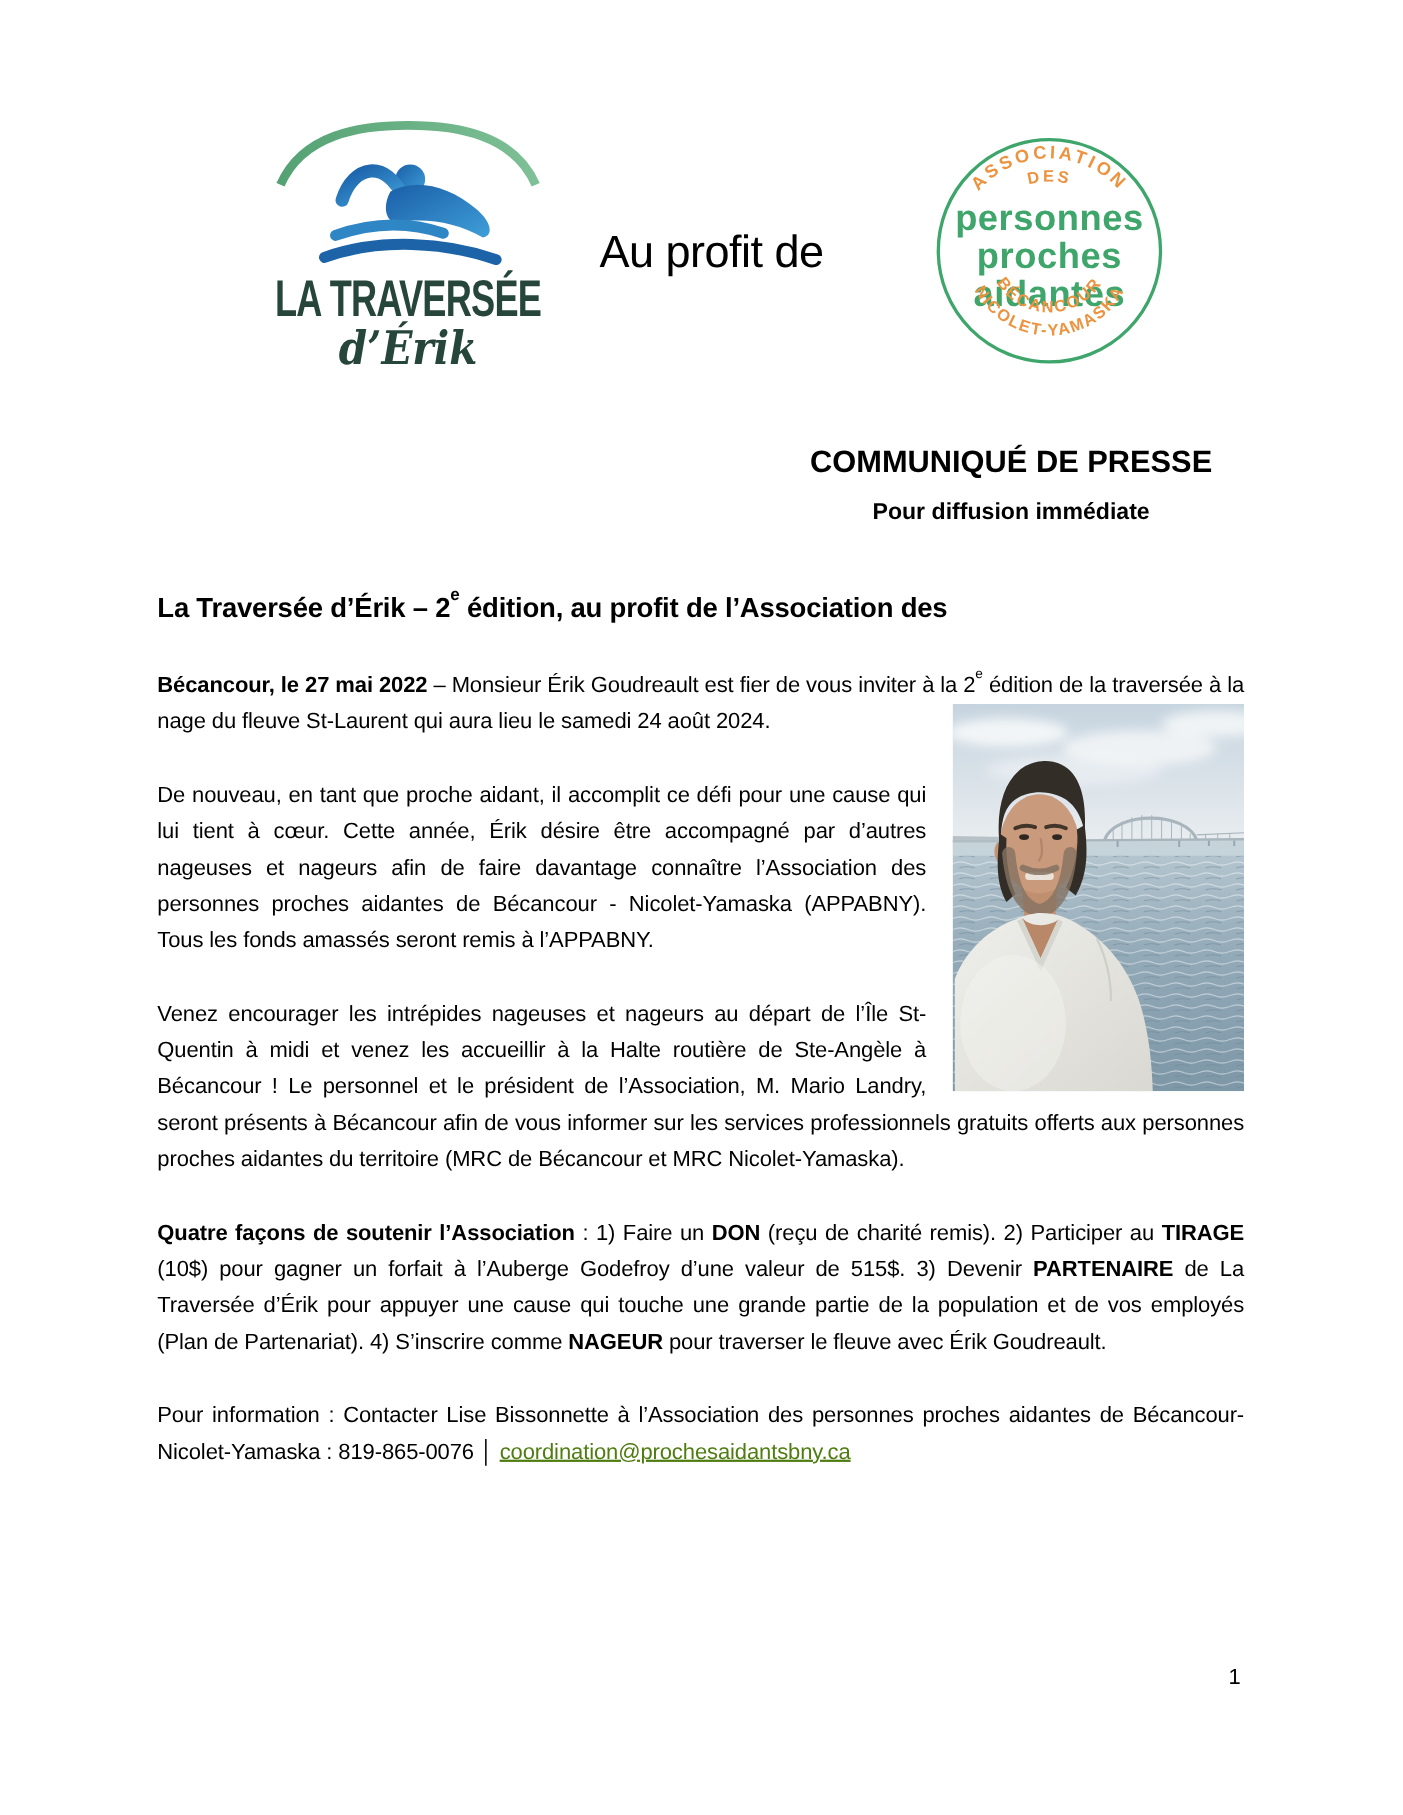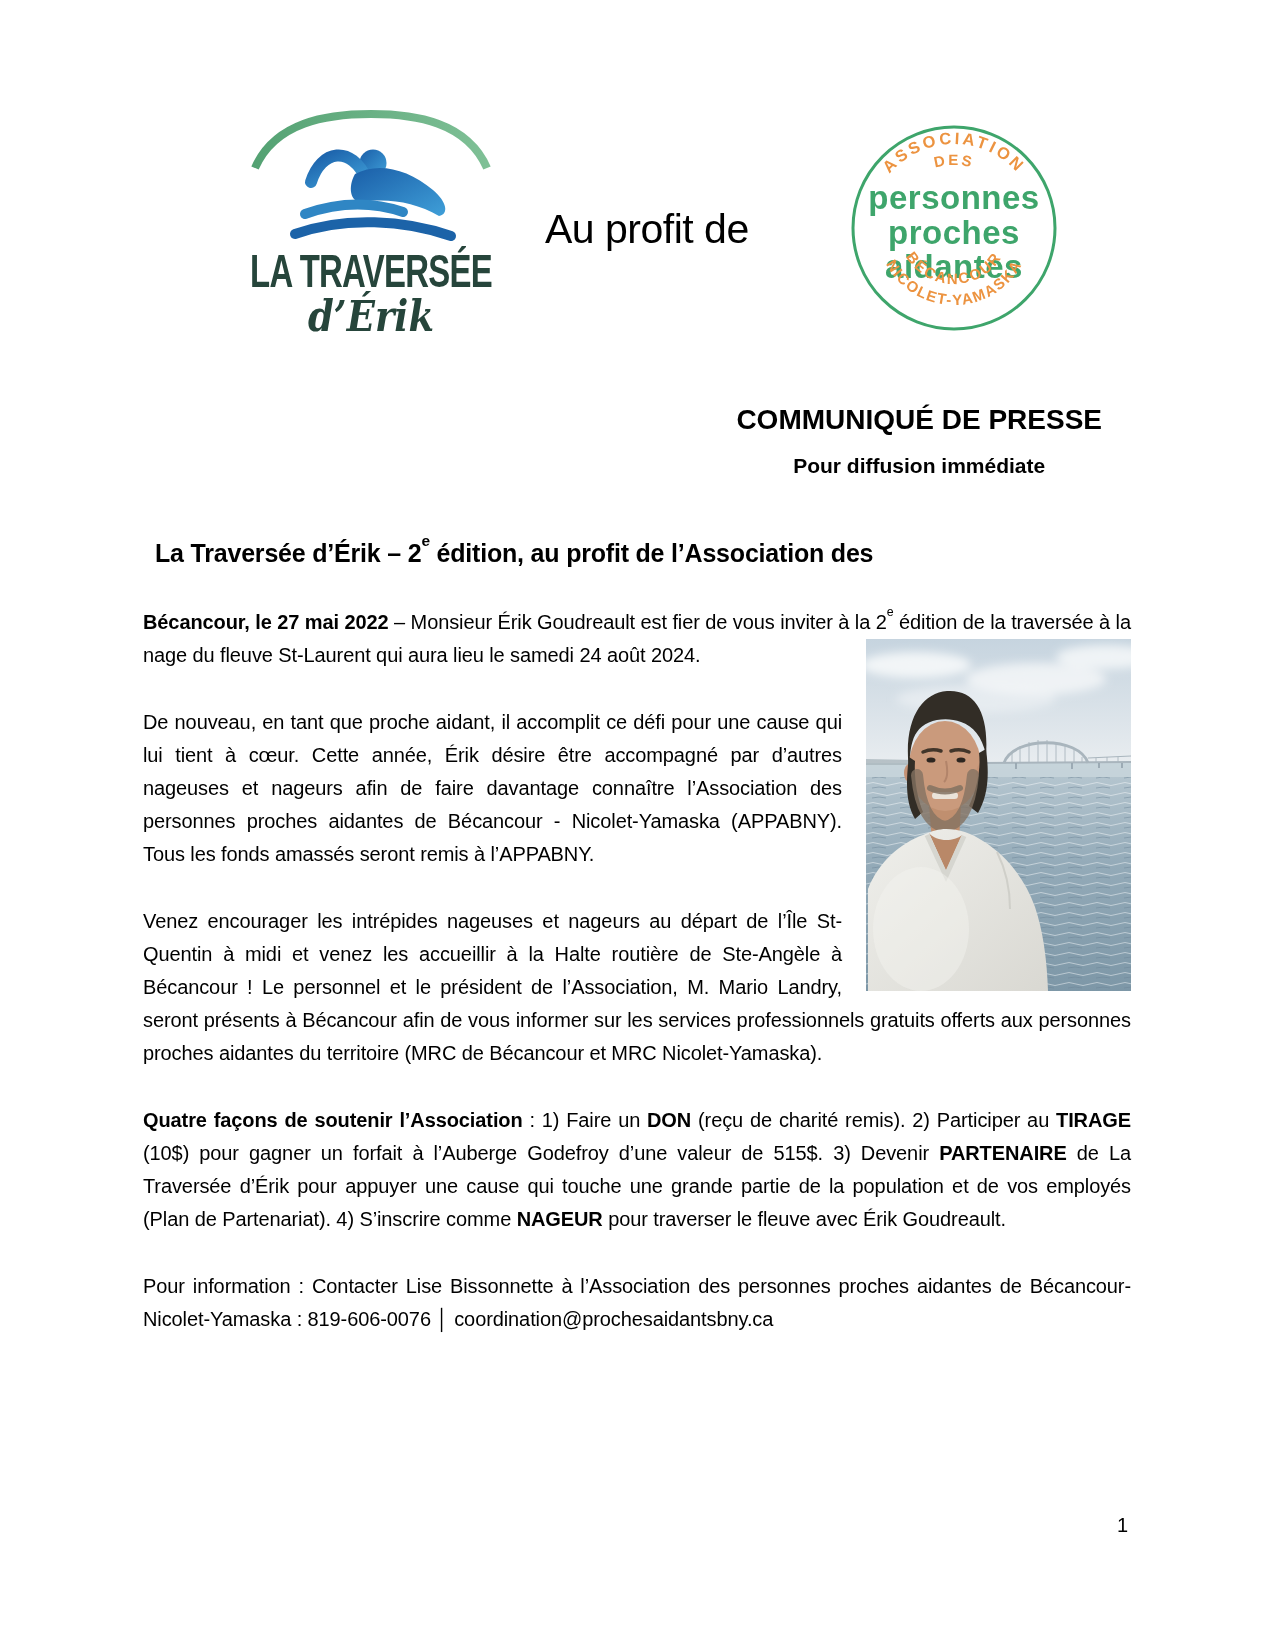--- a/index.html
+++ b/index.html
@@ -10,27 +10,27 @@
   }
   
   .logo-traversee { position:absolute; left:223px; top:110px; width:248px; height:232px;margin-left:24px; }
   .benefit-label  { position:absolute; left:545px; top:206px; font-size:41px; font-weight:400; letter-spacing:-0.5px; }
   .logo-appabny   { position:absolute; left:848px; top:122px; width:212px; height:212px; }
   .communique-block { position:absolute; top:402px; right:173px; text-align:center; }
   .communique-line1 { font-size:28px; font-weight:700; line-height:35px; }
   .communique-line2 { font-size:21px; font-weight:700; line-height:30px; margin-top:14px; }
   
   .article { position:absolute; left:143px; top:520px; width:988px; }
-  .doc-title { margin:0 0 20px 12px; font-size:25px; font-weight:700; line-height:56px; letter-spacing:-0.2px; }
+  .doc-title { margin:0 0 20px 0; font-size:25px; font-weight:700; line-height:56px; letter-spacing:-0.2px; }
   .body-p { margin:0 0 34px 0; font-size:20px; line-height:33px; letter-spacing:-0.1px; text-align:justify; }
   .b { font-weight:700; }
   .sup { font-size:62%; position:relative; top:-0.45em; }
   .photo-float { float:right; width:265px; margin:0 0 0 24px; }
   .photo-float svg { display:block; }
-  .email-link { color:#000000; cursor:pointer; }
+  .email-link { color:#4d7c0f; text-decoration:underline; cursor:pointer; }
   
   .page-number { position:absolute; top:1514px; right:147px; font-size:20px; }
   svg text { font-family:"Liberation Sans", sans-serif; }
   .script-text { font-family:"DejaVu Serif", serif; font-style:italic; font-weight:700; }
 </style>
 </head>
 <body>
 
 <div class="page">
 
@@ -175,19 +175,19 @@
       </g>
     </svg>
         </span><span>la traversée à la nage du fleuve St-Laurent qui aura lieu le samedi 24 août 2024.</span></p>
 
     <p class="body-p">De nouveau, en tant que proche aidant, il accomplit ce défi pour une cause qui lui tient à cœur.  Cette année, Érik désire être accompagné par d’autres nageuses et nageurs afin de faire davantage connaître l’Association des personnes proches aidantes de Bécancour - Nicolet-Yamaska (APPABNY).  Tous les fonds amassés seront remis à l’APPABNY.</p>
 
     <p class="body-p">Venez encourager les intrépides nageuses et nageurs au départ de l’Île St-Quentin à midi et venez les accueillir à la Halte routière de Ste-Angèle à Bécancour ! Le personnel et le président de l’Association, M. Mario Landry, seront présents à Bécancour afin de vous informer sur les services professionnels gratuits offerts aux personnes proches aidantes du territoire (MRC de Bécancour et MRC Nicolet-Yamaska).</p>
 
     <p class="body-p"><span class="b">Quatre façons de soutenir l’Association</span><span> : 1) Faire un </span><span class="b">DON</span><span> (reçu de charité remis). 2) Participer au </span><span class="b">TIRAGE</span><span> (10$) pour gagner un forfait à l’Auberge Godefroy d’une valeur de 515$. 3) Devenir </span><span class="b">PARTENAIRE</span><span> de La Traversée d’Érik pour appuyer une cause qui touche une grande partie de la population et de vos employés (Plan de Partenariat). 4) S’inscrire comme </span><span class="b">NAGEUR</span><span> pour traverser le fleuve avec Érik Goudreault.</span></p>
 
-    <p class="body-p"><span>Pour information : Contacter Lise Bissonnette à l’Association des personnes proches aidantes de Bécancour-Nicolet-Yamaska : 819-606-0076 │ </span><a class="email-link">coordination@prochesaidantsbny.ca</a></p>
+    <p class="body-p"><span>Pour information : Contacter Lise Bissonnette à l’Association des personnes proches aidantes de Bécancour-Nicolet-Yamaska : 819-865-0076 │ </span><a class="email-link">coordination@prochesaidantsbny.ca</a></p>
 
   </div>
 
   <div class="page-number">1</div>
 
 </div>
 
 </body></html>

